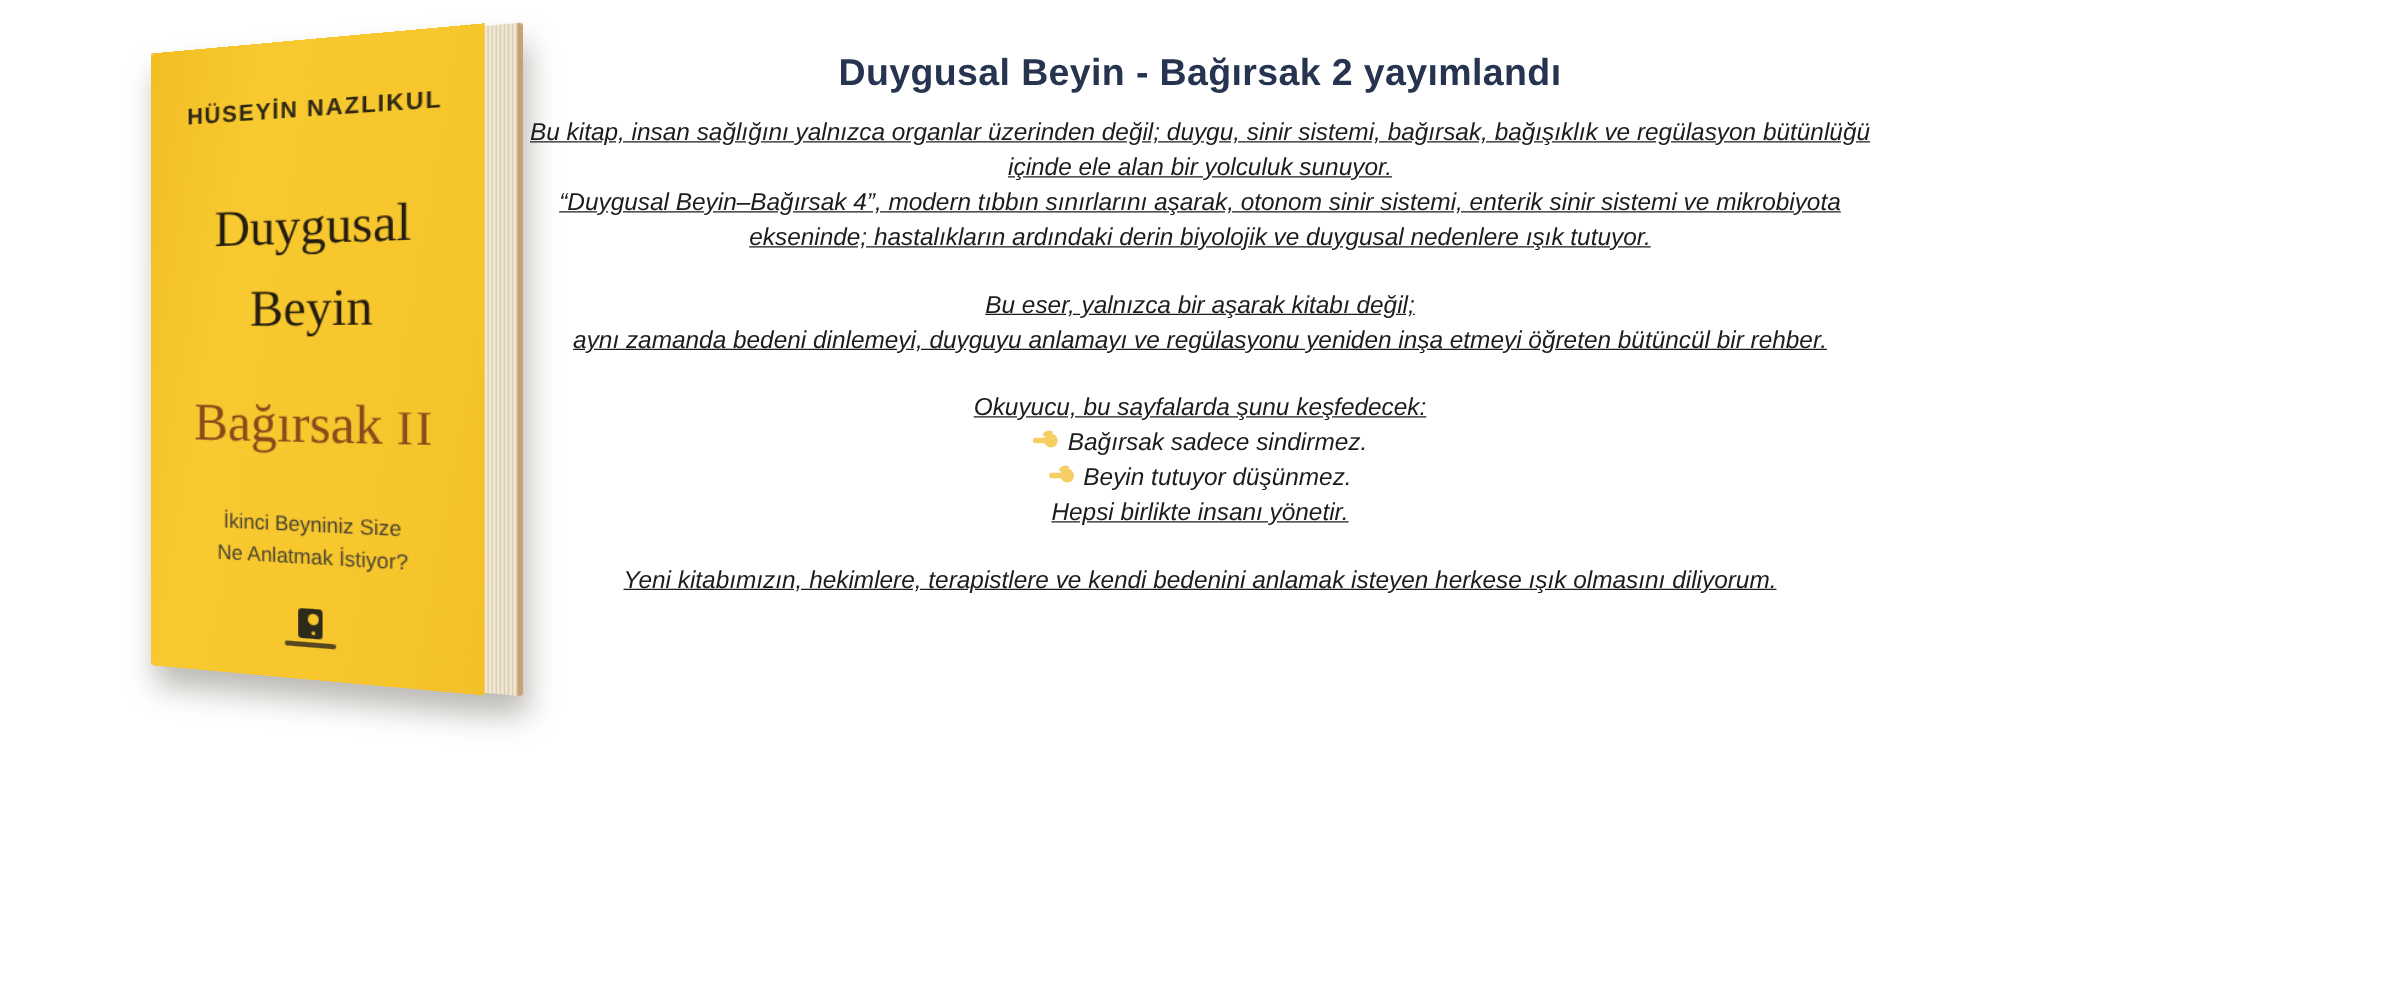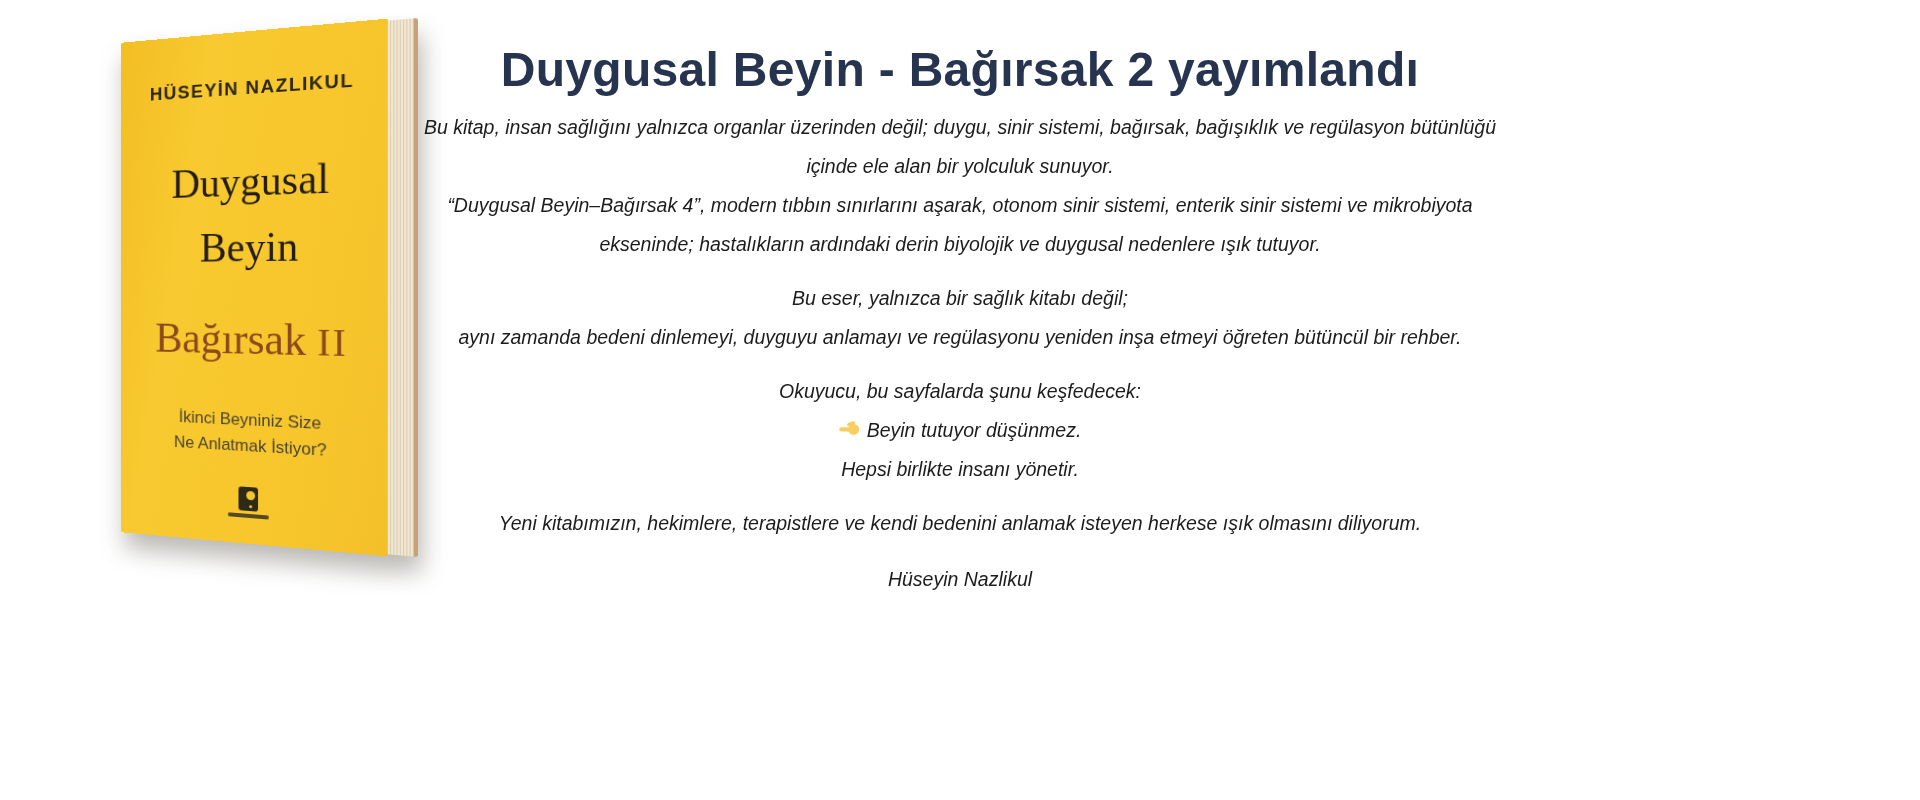--- a/index.html
+++ b/index.html
@@ -115,35 +115,35 @@
 
   
   .post {
     position: absolute;
     left: 0; top: 0;
     width: 1920px;
     text-align: center;
   }
   .post-title {
     margin: 42px auto 0 auto;
-    font-size: 48px;
+    font-size: 30px;
     font-weight: 800;
     letter-spacing: 0.3px;
     color: #263450;
     font-family: "Liberation Sans", sans-serif;
   }
   .post-body {
     margin: 16px auto 0 auto;
     width: 1250px;
     font-style: italic;
     font-size: 19.5px;
     line-height: 28px;
     color: #1c1c1c;
   }
-  .post-body p { margin: 11px; }
+  .post-body p { margin: 0; text-decoration: underline; }
   .block-gap { margin-top: 26px !important; }
   .bullet-row {
     display: flex;
     justify-content: center;
     align-items: center;
     gap: 7px;
     line-height: 28px;
   }
   .hand-icon { display: inline-block; }
   .signature { margin-top: 28px !important; }
@@ -177,37 +177,48 @@
 
 <div class="post">
   <h1 class="post-title">Duygusal Beyin - Bağırsak 2 yayımlandı</h1>
 
   <div class="post-body">
     <p>Bu kitap, insan sağlığını yalnızca organlar üzerinden değil; duygu, sinir sistemi, bağırsak, bağışıklık ve regülasyon bütünlüğü</p>
     <p>içinde ele alan bir yolculuk sunuyor.</p>
     <p>“Duygusal Beyin–Bağırsak 4”, modern tıbbın sınırlarını aşarak, otonom sinir sistemi, enterik sinir sistemi ve mikrobiyota</p>
     <p>ekseninde; hastalıkların ardındaki derin biyolojik ve duygusal nedenlere ışık tutuyor.</p>
 
-    <p class="block-gap">Bu eser, yalnızca bir sağlık kitabı değil;</p>
+    <p class="block-gap">Bu eser, yalnızca bir aşarak kitabı değil;</p>
     <p>aynı zamanda bedeni dinlemeyi, duyguyu anlamayı ve regülasyonu yeniden inşa etmeyi öğreten bütüncül bir rehber.</p>
 
     <p class="block-gap">Okuyucu, bu sayfalarda şunu keşfedecek:</p>
 
+    <div class="bullet-row">
+      <span class="hand-icon">
+        <svg width="21" height="17" viewBox="0 0 24 20" aria-hidden="true">
+          <g fill="#F6CE63">
+            <circle cx="17" cy="11.2" r="6.4"></circle>
+            <rect x="0" y="8.4" width="14.5" height="5.2" rx="2.6"></rect>
+            <ellipse cx="14" cy="4.6" rx="5" ry="2.5" transform="rotate(-18 14 4.6)"></ellipse>
+          </g>
+        </svg>
+      </span>
+      <span>Bağırsak sadece sindirmez.</span>
+    </div>
     <div class="bullet-row">
       <span class="hand-icon">
         <svg width="21" height="17" viewBox="0 0 24 20" aria-hidden="true">
           <g fill="#F6CE63">
             <circle cx="17" cy="11.2" r="6.4"></circle>
             <rect x="0" y="8.4" width="14.5" height="5.2" rx="2.6"></rect>
             <ellipse cx="14" cy="4.6" rx="5" ry="2.5" transform="rotate(-18 14 4.6)"></ellipse>
           </g>
         </svg>
       </span>
       <span>Beyin tutuyor düşünmez.</span>
     </div>
 
     <p>Hepsi birlikte insanı yönetir.</p>
 
     <p class="closing">Yeni kitabımızın, hekimlere, terapistlere ve kendi bedenini anlamak isteyen herkese ışık olmasını diliyorum.</p>
 
-    <p class="signature">Hüseyin Nazlikul</p>
   </div>
 </div>
 
 </body></html>

